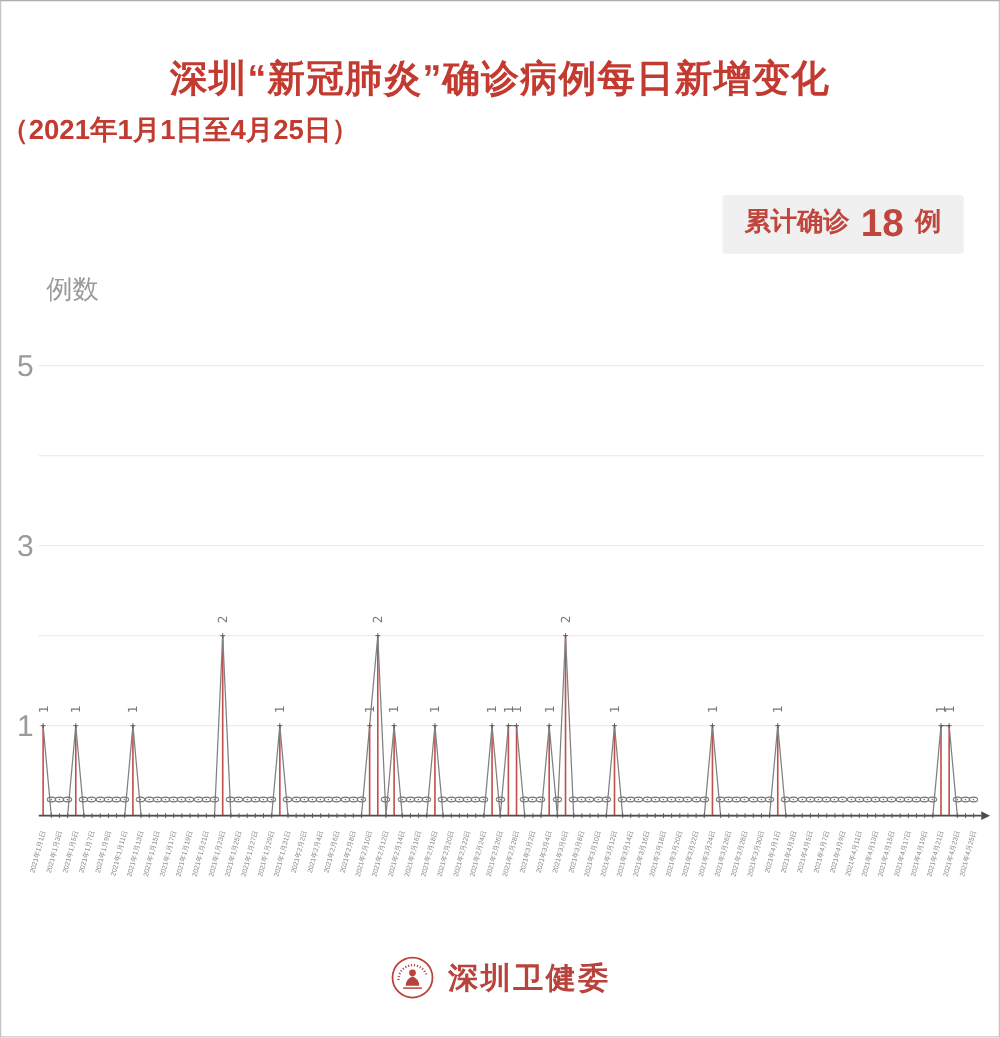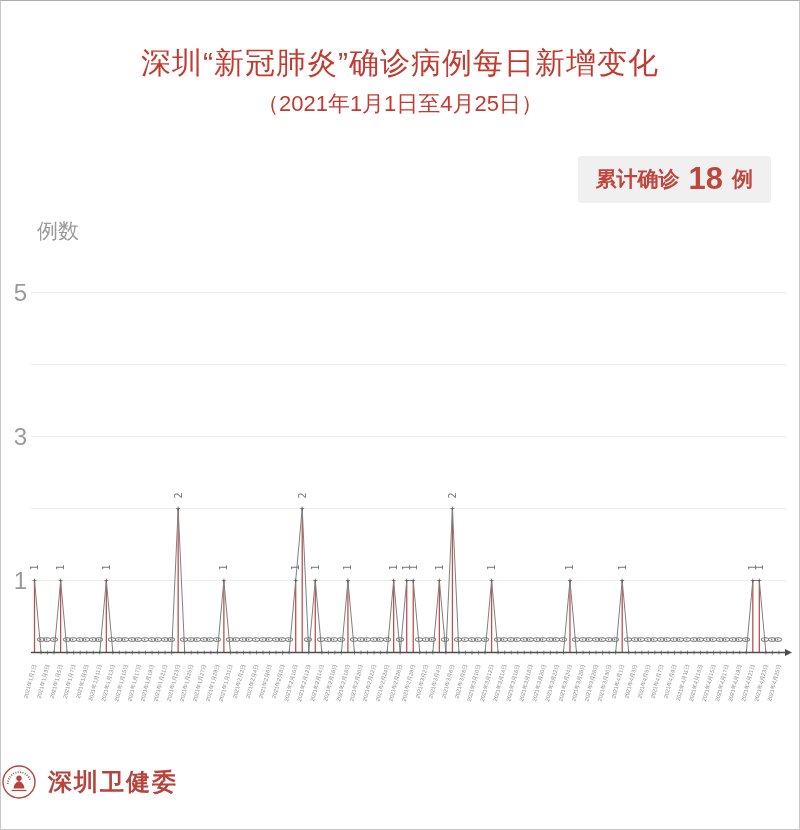--- a/index.html
+++ b/index.html
@@ -3,40 +3,40 @@
 <meta charset="utf-8">
 <style>
   * { margin:0; padding:0; box-sizing:border-box; }
   body { background:#fff; font-family:"Liberation Sans","DejaVu Sans",sans-serif; }
   .page {
     position:relative; width:800px; height:830px; background:#ffffff;
     border:1px solid #c6c6c6; border-top-color:#adadad; overflow:hidden;
   }
   .title {
     position:absolute; top:42px; left:0; width:100%; text-align:center;
-    font-size:30px; font-weight:normal; color:#c23a30; letter-spacing:1px;
+    font-size:30px; font-weight:bold; color:#c23a30; letter-spacing:1px;
   }
   .subtitle {
-    position:absolute; top:88px; left:0; width:100%; text-align:center;
-    font-size:22px; font-weight:400; color:#c23a30;
+    position:absolute; top:88px; left:0; width:100%; 
+    font-size:22px; font-weight:700; color:#c23a30;
   }
   .badge {
     position:absolute; top:155px; right:28px; background:#f0f0f0;
     border-radius:3px; padding:7px 18px 9px 18px;
-    display:flex; align-items:center; gap:9px;
+    display:flex; align-items:flex-start; gap:9px;
   }
   .badge .b-prefix, .badge .b-suffix { font-size:21px; font-weight:bold; color:#bf453d; }
   .badge .b-count { font-size:31px; font-weight:bold; color:#bf453d; line-height:1; }
   .ylabel {
     position:absolute; top:216px; left:8px; font-size:21px; color:#9a9a9a;margin-left:28px;
   }
   .chart-svg { position:absolute; top:0; left:0; }
   .footer {
     position:absolute; top:763px; left:0; width:100%;
-    display:flex; align-items:center; gap:11px;
+    display:flex; justify-content:center; align-items:center; gap:11px;
   }
   .footer .org-name { font-size:24px; font-weight:bold; color:#b8433c; letter-spacing:2px; }
 </style>
 </head>
 <body>
 
 <div class="page">
 
   <div class="title">深圳“新冠肺炎”确诊病例每日新增变化</div>
   <div class="subtitle">（2021年1月1日至4月25日）</div>

